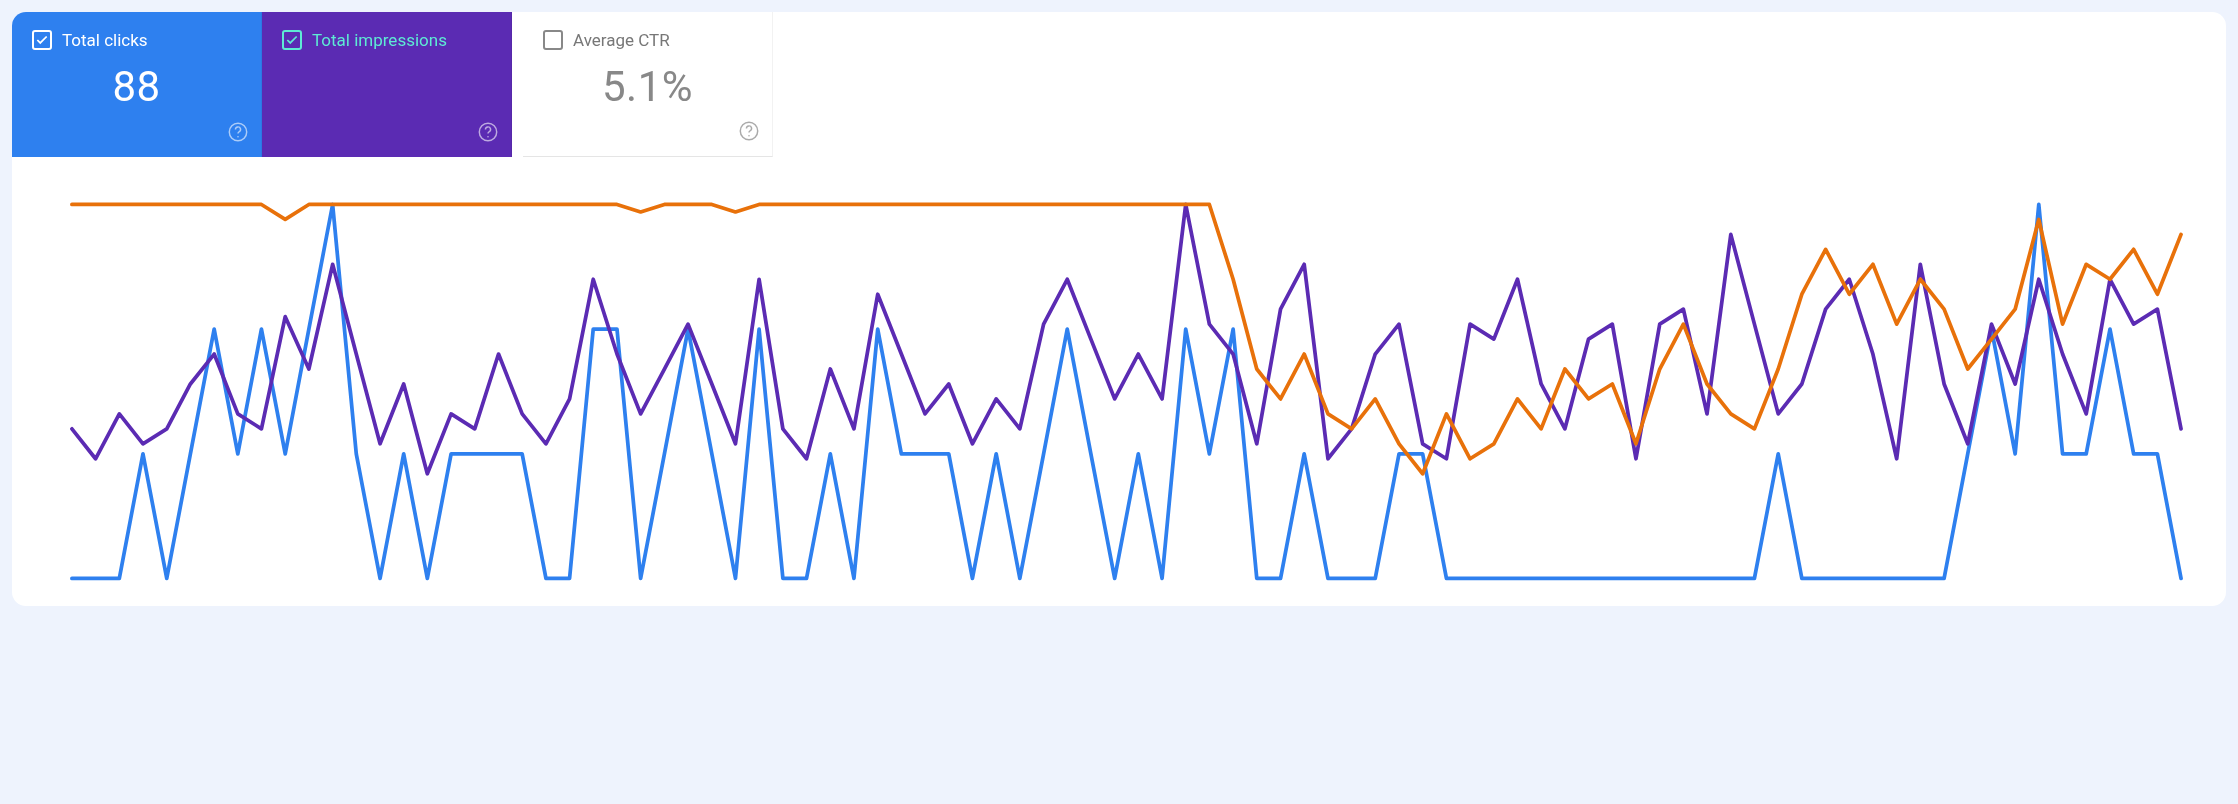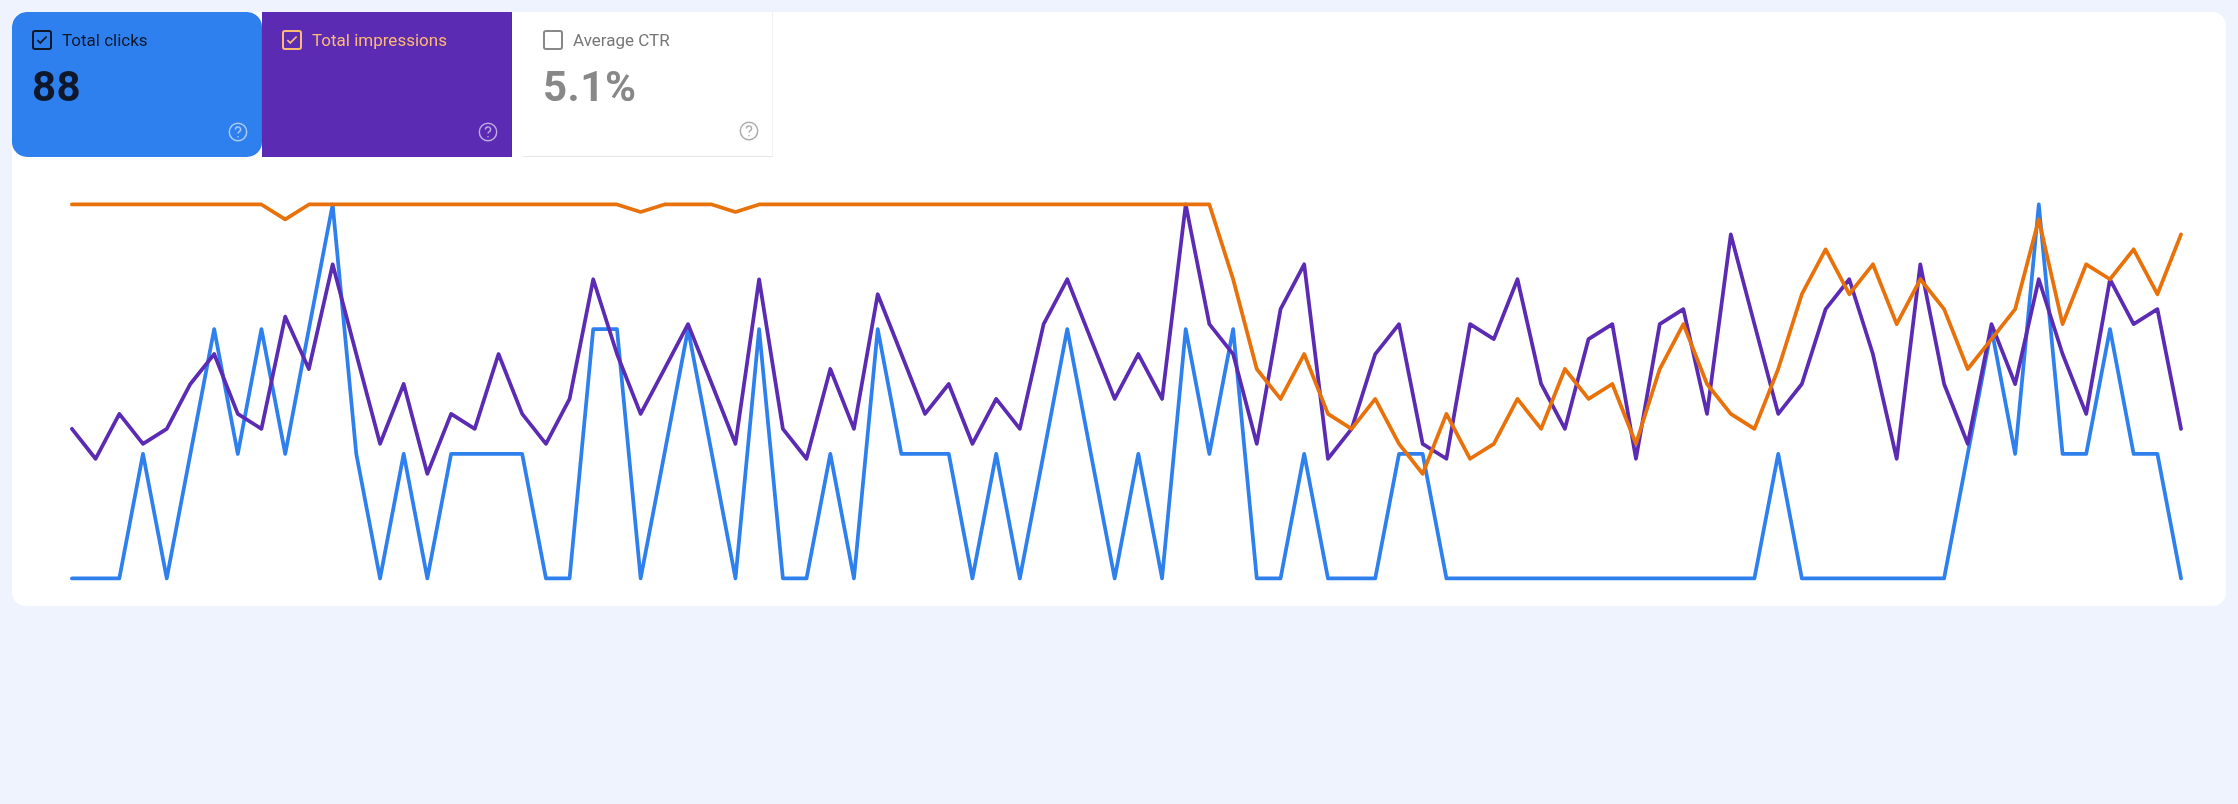--- a/index.html
+++ b/index.html
@@ -38,35 +38,36 @@
     border-radius: 3px;
     display: inline-flex;
     align-items: center;
     justify-content: center;
     flex: 0 0 20px;
   }
   .metric-card .chk svg { width: 14px; height: 14px; display:none; }
   .metric-card.checked .chk svg { display:block; }
   .metric-card .value {
     font-size: 42px;
-    font-weight: 700;
+    font-weight: 400;
     margin-top: 12px;
     letter-spacing: 0.5px;
+    text-align: center;
   }
   .metric-card .help {
     position: absolute;
     right: 12px;
     bottom: 10px;
     opacity: 0.55;
   }
   .metric-card .help svg { width:22px; height:22px; }
 
   
-  .card-clicks { background:#2e80ef; color:#0f172a;border-radius:15px; }
-  .card-impr   { background:#5b2bb3; color:#fdba74; }
+  .card-clicks { background:#2e80ef; color:#ffffff; }
+  .card-impr   { background:#5b2bb3; color:#5eead4; }
   .card-ctr    { background:#fff; color:#777; border-bottom:1px solid #e5e5e5;margin-left:11px; }
   .card-ctr .chk { border-color:#888; }
   .card-ctr .value { color:#888; }
   .card-pos    { background:#e8710a; color:#000; }
   .card-pos .chk { border-color:#000; color:#000; }
   .card-pos .help { color:#000; opacity:0.35; }
   .card-clicks .help, .card-impr .help { color:#fff; opacity:0.6; }
   .card-ctr .help { color:#666; opacity:0.55; }
 
   .chart-wrap {

